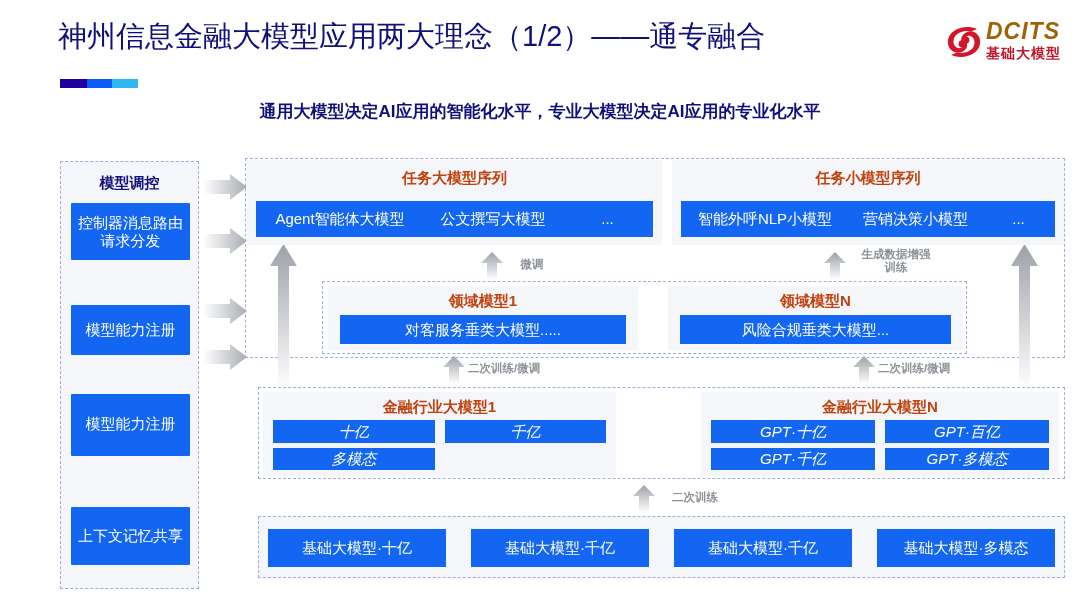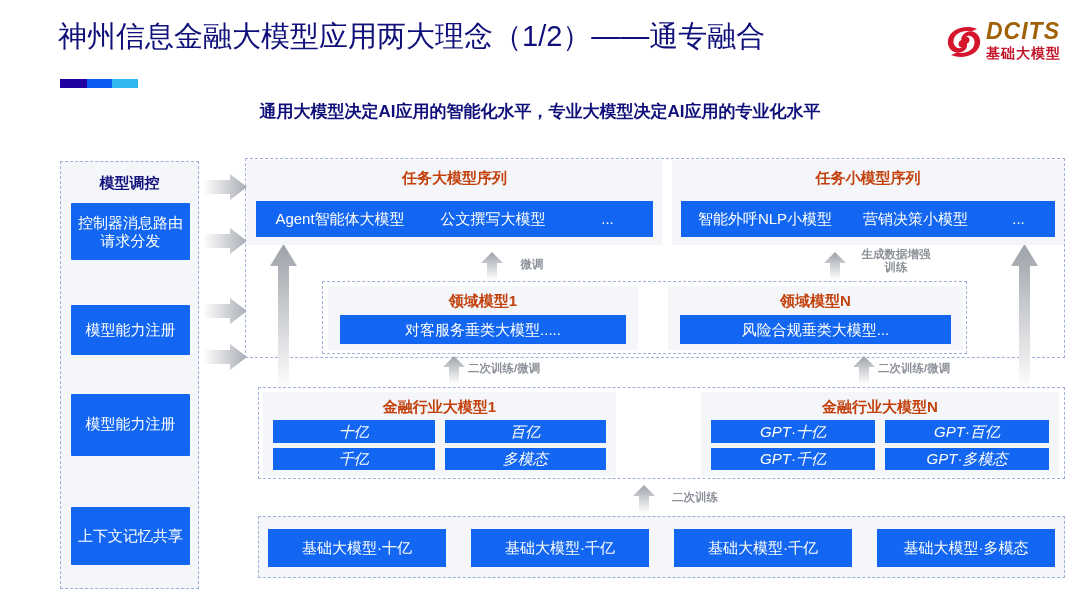--- a/index.html
+++ b/index.html
@@ -267,21 +267,20 @@
   <svg style="position:absolute;left:853px;top:356px;width:22px;height:28px;" viewBox="0 0 22 28" preserveAspectRatio="none">
     <path d="M11 0 L22 11 L16 11 L16 28 L6 28 L6 11 L0 11 Z" fill="url(#gu1)"></path>
   </svg>
   <div class="arrow-lbl" style="left:878px;top:362px;width:90px;text-align:left;">二次训练/微调</div>
 
   <div class="fin-band">
     <div class="fin-group fg-left">
       <div class="panel-title">金融行业大模型1</div>
       <div class="fin-grid">
         <div class="chip">十亿</div>
-        <div class="chip">百亿</div>
         <div class="chip">千亿</div>
         <div class="chip">多模态</div>
       </div>
     </div>
     <div class="fin-group fg-right">
       <div class="panel-title">金融行业大模型N</div>
       <div class="fin-grid">
         <div class="chip">GPT·十亿</div>
         <div class="chip">GPT·百亿</div>
         <div class="chip">GPT·千亿</div>

